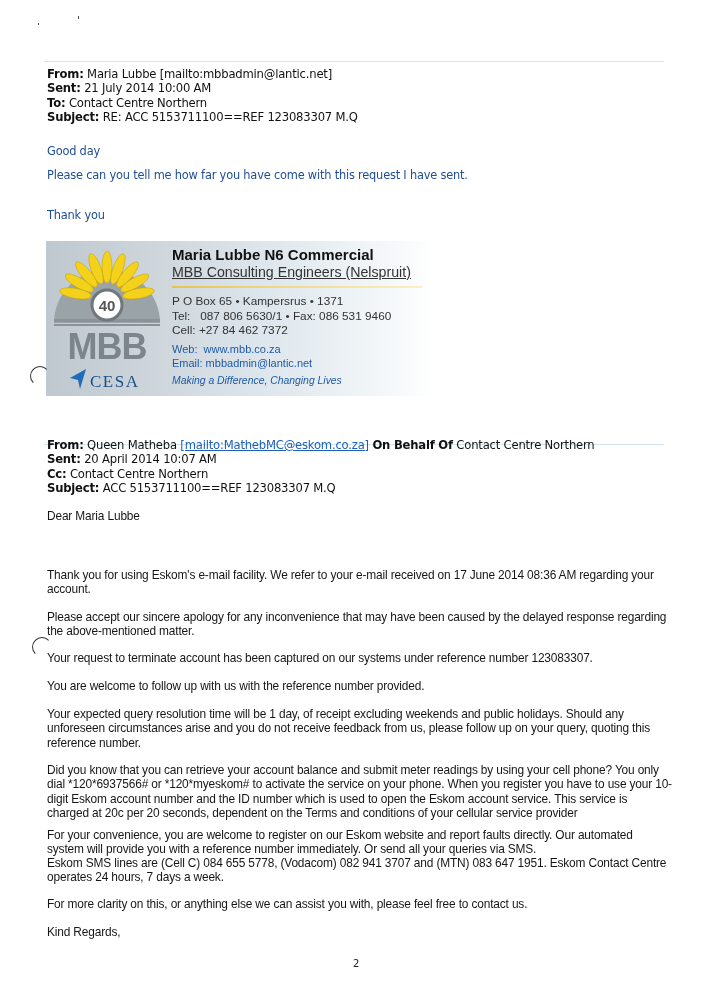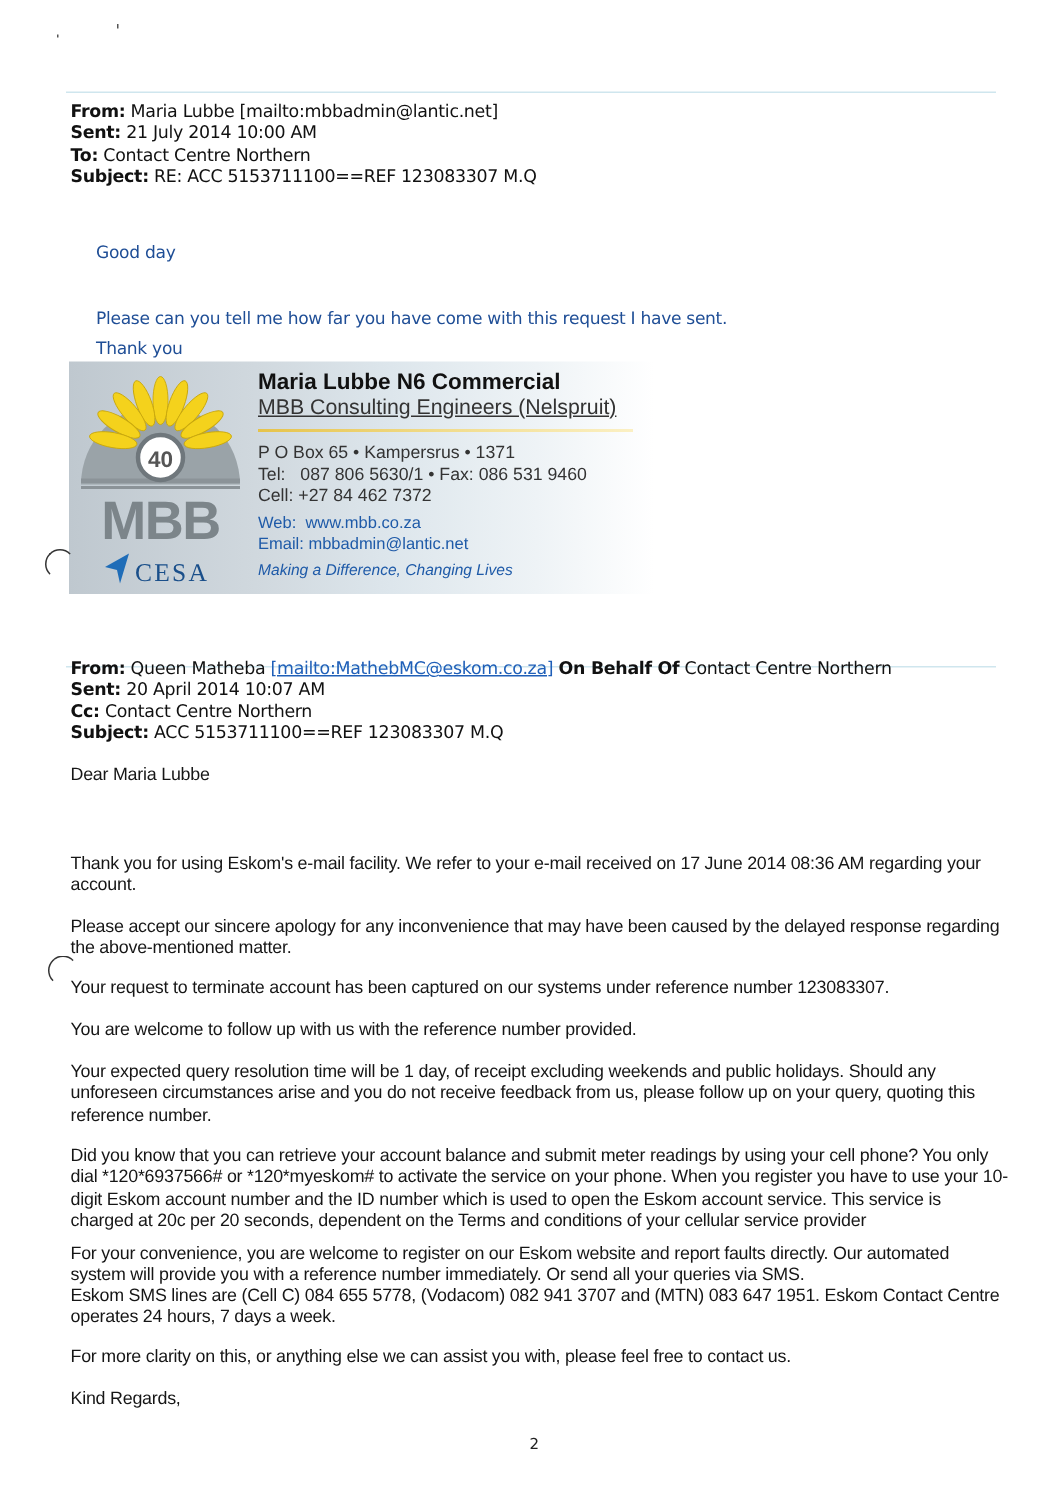--- a/index.html
+++ b/index.html
@@ -7,21 +7,21 @@
   .page { position: absolute; left: 0; top: 0; width: 645px; height: 1000px; background: #fff; }
 
   .rule { position: absolute; left: 44px; width: 620px; height: 1px; background: #cfe6ee; }
 
   .hdr { position: absolute; left: 47px; font-family: "DejaVu Sans", sans-serif; font-size: 11.6px; line-height: 14.3px; color: #111; letter-spacing: -0.2px; }
   .hdr .row { white-space: nowrap; }
   .hdr b { font-weight: bold; }
   .hdr a { color: #1f5fb8; text-decoration: underline; }
 
   .blue-msg { position: absolute; left: 47px; font-family: "DejaVu Sans", sans-serif; font-size: 11.4px; color: #1f4e96; letter-spacing: -0.2px; }
-  .blue-msg p { margin: 17px; position: absolute; left: 0; white-space: nowrap; }
+  .blue-msg p { margin: 0; position: absolute; left: 0; white-space: nowrap; }
 
   .sig { position: absolute; left: 46px; top: 241px; width: 390px; height: 155px;
          background: linear-gradient(90deg, #bfc8cf 0%, #cfd7dd 30%, #dde6ec 55%, #eef3f6 80%, #ffffff 100%); }
   .sig .logo { position: absolute; left: 0; top: 0; width: 122px; height: 155px; }
   .sig .txt { position: absolute; left: 126px; top: 5px; font-family: "Liberation Sans", sans-serif; }
   .sig .name { font-weight: bold; font-size: 15px; color: #111; white-space: nowrap; }
   .sig .company { font-size: 14.2px; color: #333; white-space: nowrap; margin-top: 1px; text-decoration: underline; }
   .sig .goldline { width: 250px; height: 2px; background: linear-gradient(90deg,#e6c34a,#f1dc8c,#fbf0c4); margin: 6px 0 6px 0; }
   .sig .line { font-size: 11.8px; color: #333; white-space: nowrap; line-height: 14.5px; }
   .sig .web { font-size: 11px; color: #1e5aa8; white-space: nowrap; line-height: 14px; }
@@ -48,21 +48,21 @@
 
   <div class="hdr" style="top:67px;">
     <div class="row"><b>From:</b> <span>Maria Lubbe [mailto:mbbadmin@lantic.net]</span></div>
     <div class="row"><b>Sent:</b> <span>21 July 2014 10:00 AM</span></div>
     <div class="row"><b>To:</b> <span>Contact Centre Northern</span></div>
     <div class="row"><b>Subject:</b> <span>RE: ACC 5153711100==REF 123083307 M.Q</span></div>
   </div>
 
   <div class="blue-msg" style="top:0;">
     <p style="top:144px;">Good day</p>
-    <p style="top:188px;">Please can you tell me how far you have come with this request I have sent.</p>
+    <p style="top:168px;">Please can you tell me how far you have come with this request I have sent.</p>
     <p style="top:208px;">Thank you</p>
   </div>
 
   <div class="sig">
     <svg class="logo" viewBox="0 0 122 155">
 
       <path d="M8 82 A53 53 0 0 1 114 82 Z" fill="#9aa3a8"></path>
 
       <g fill="#f4d21c" stroke="#c9a80c" stroke-width="0.6">
         <ellipse cx="61" cy="26" rx="5" ry="16"></ellipse>

